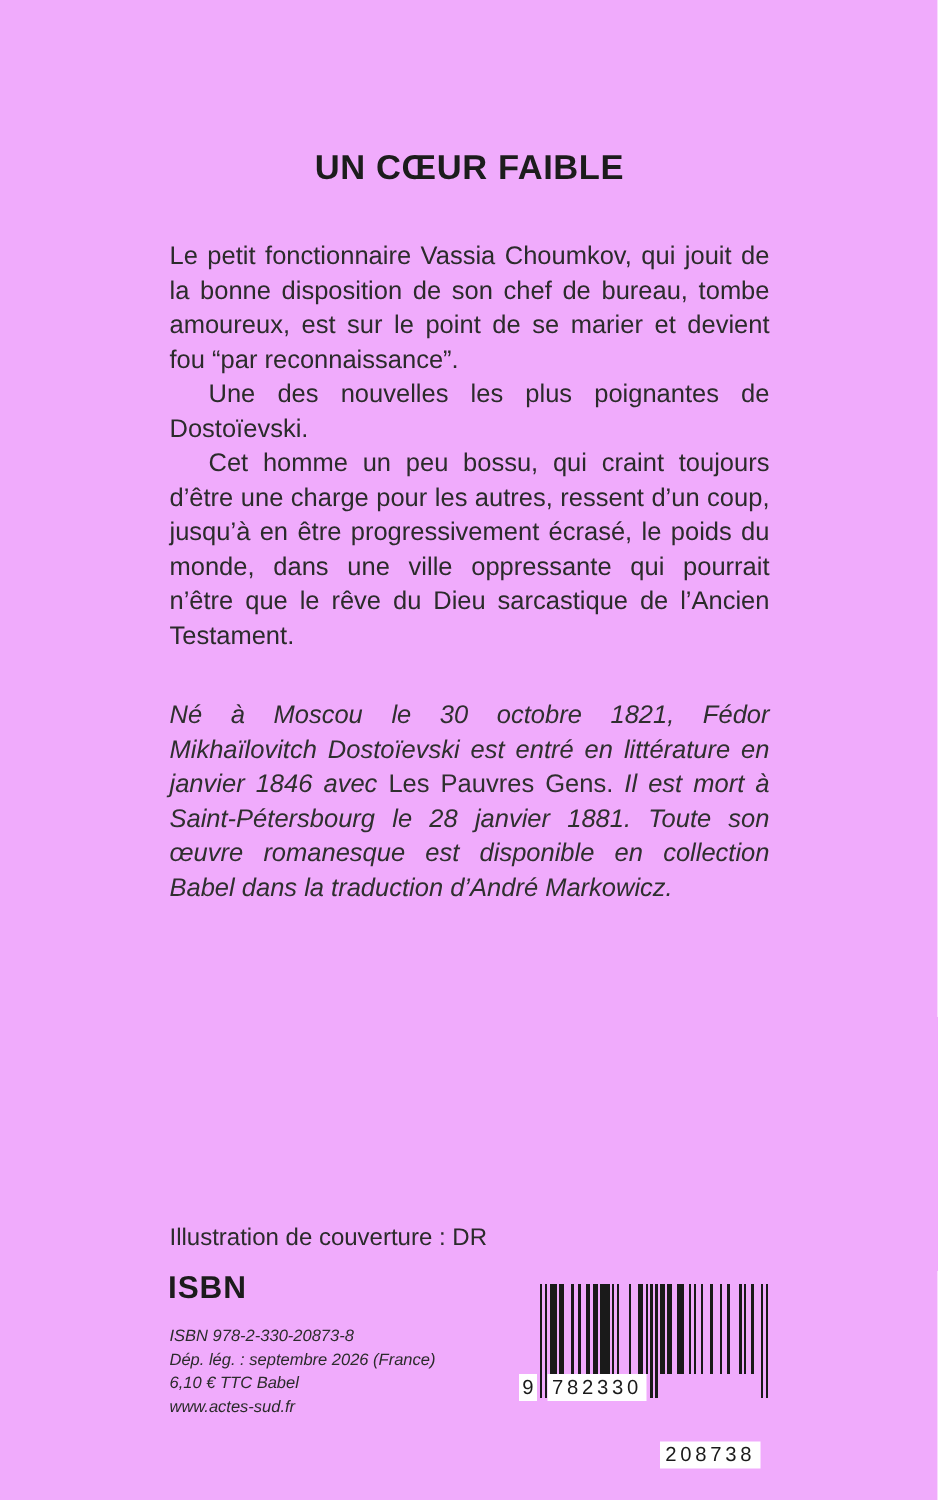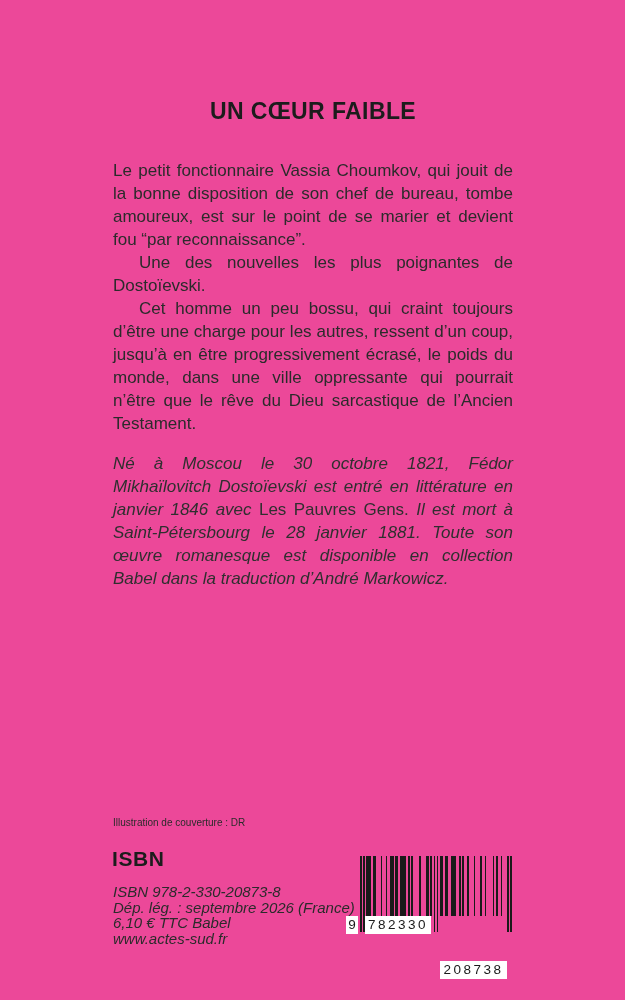--- a/index.html
+++ b/index.html
@@ -1,21 +1,21 @@
 <!DOCTYPE html>
 <html><head>
 <meta charset="utf-8">
 <title>Book back cover</title>
 <style>
   html, body { margin: 0; padding: 0; background: #ffffff; }
   .page {
     position: relative;
     width: 625px;
     height: 1000px;
-    background: #ec4899;
+    background: #f0abfc;
     font-family: "Liberation Sans", sans-serif;
     color: #2b2b2b;
     overflow: hidden;
     margin: 0 auto;
   }
   .content {
     position: absolute;
     left: 113px;
     top: 98px;
     width: 400px;
@@ -30,49 +30,49 @@
   }
   .synopsis p {
     margin: 0;
     font-size: 17px;
     line-height: 23px;
     text-align: justify;
     color: #2b2b2b;
   }
   .synopsis p.indent { text-indent: 26px; }
   .bio {
-    margin-top: 17px;
+    margin-top: 30px;
     font-size: 17px;
     line-height: 23px;
     font-style: italic;
     text-align: justify;
     color: #2f2f2f;
   }
   .bio .roman { font-style: normal; }
   .footer-credit {
     position: absolute;
     left: 113px;
     top: 817px;
-    font-size: 10px;
+    font-size: 16px;
     color: #2b2b2b;
   }
   .imprint {
     position: absolute;
     left: 112px;
     top: 847px;
     font-size: 21px;
     font-weight: bold;
     letter-spacing: 0.6px;
     color: #1c1c1c;
   }
   .legal {
     position: absolute;
     left: 113px;
     top: 884px;
-    font-size: 15px;
+    font-size: 11px;
     line-height: 15.5px;
     font-style: italic;
     color: #2b2b2b;
   }
   .legal .bold { font-weight: normal; }
   .barcode-box {
     position: absolute;
     left: 360px;
     top: 856px;
     width: 152px;

